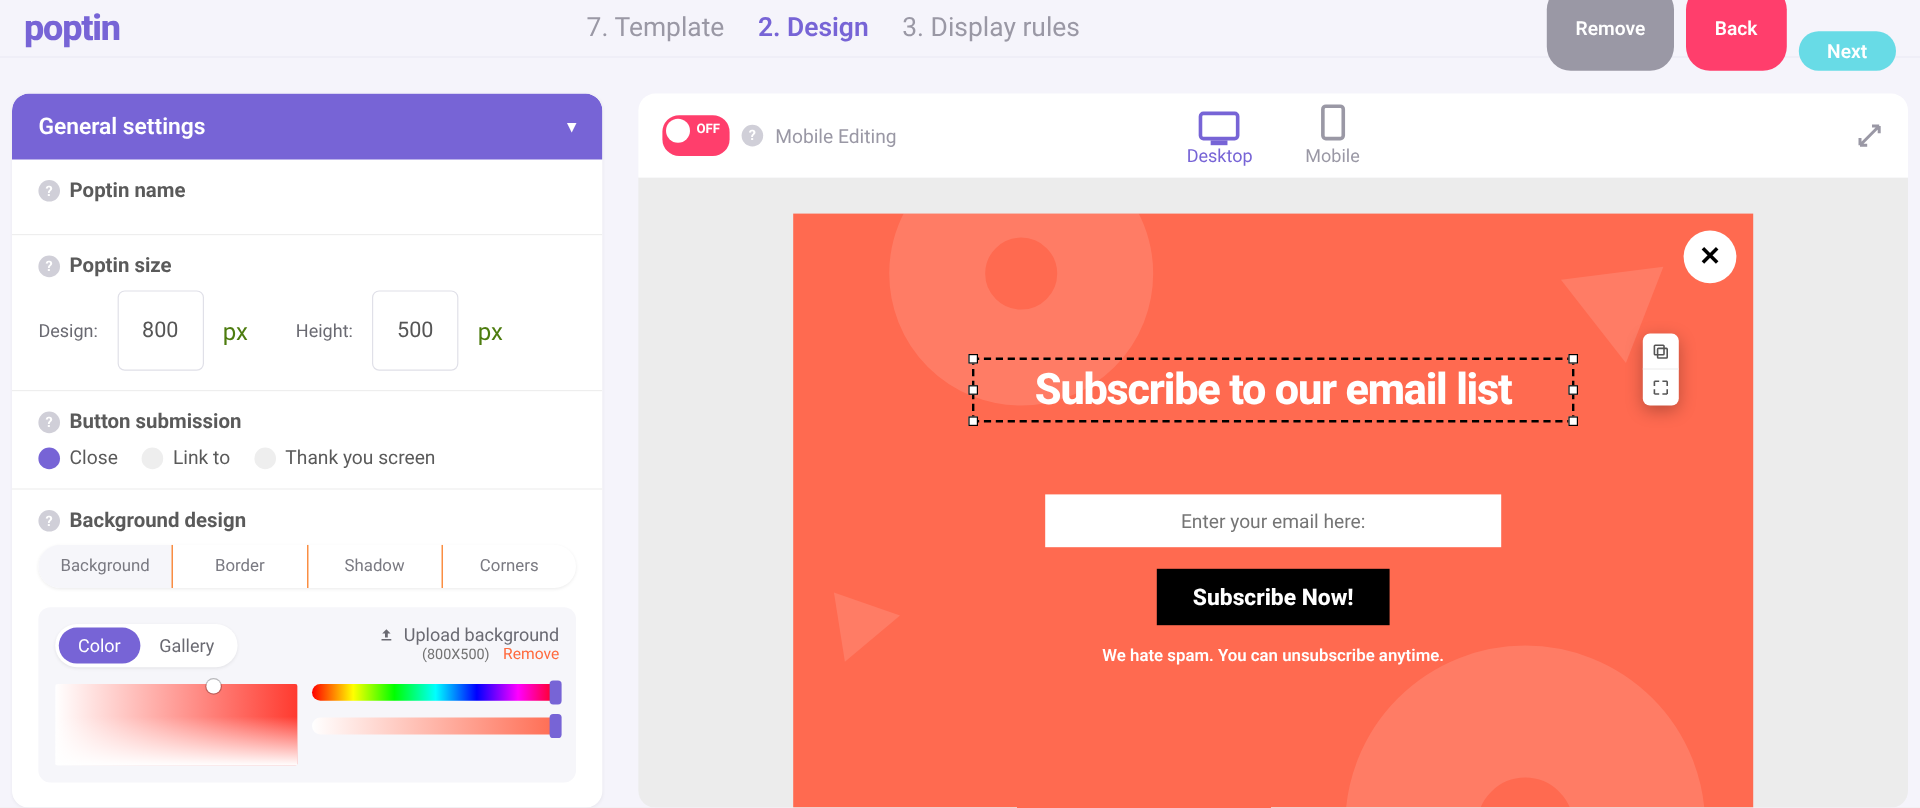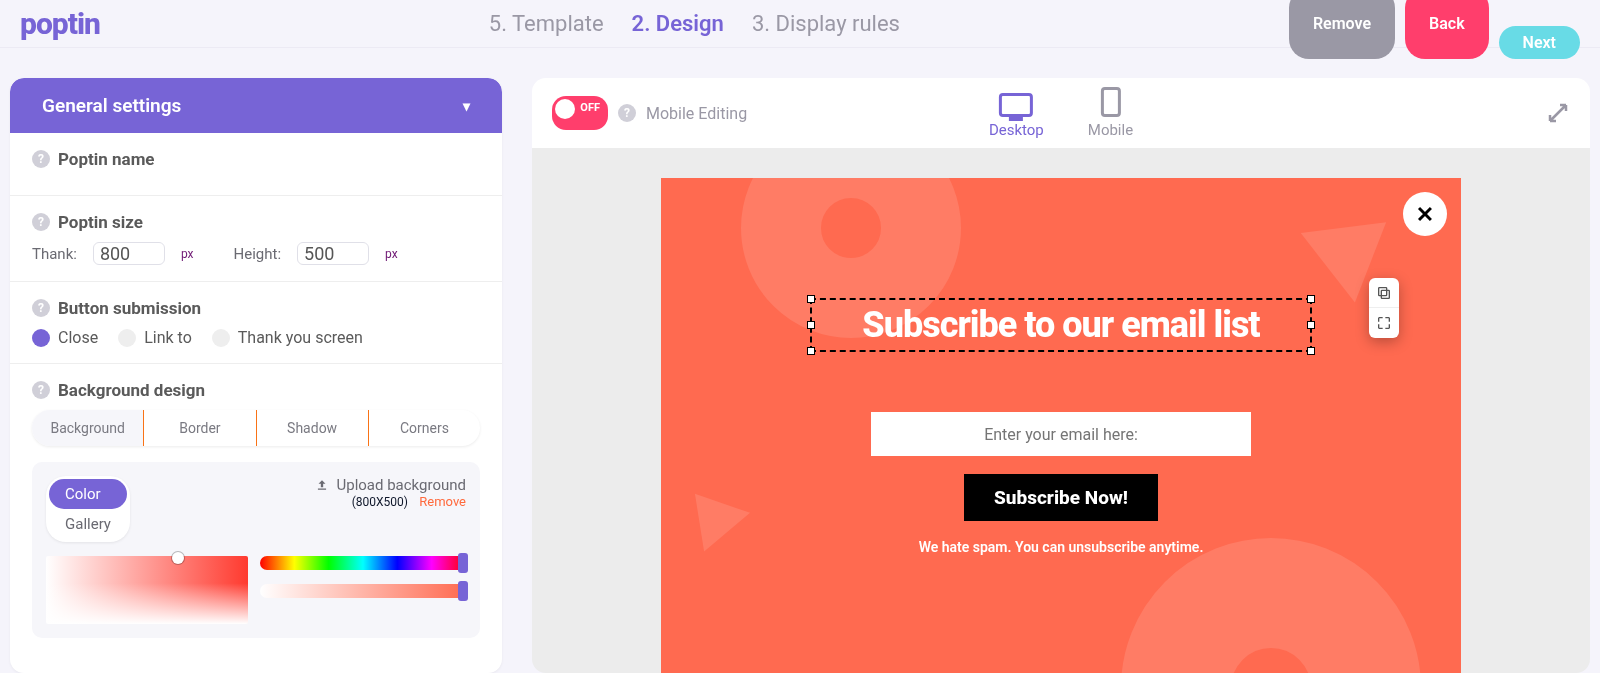--- a/index.html
+++ b/index.html
@@ -8,47 +8,47 @@
 .logo { font-size: 30px; font-weight: 800; color: #7764d6; letter-spacing: -1px; }
 .steps { flex: 1; display: flex; justify-content: center; gap: 28px; font-size: 22px; color: #9a98a5; }
 .steps .active { color: #7764d6; font-weight: 600; }
 .top-buttons { display: flex; gap: 10px; }
 .pill-btn { border: none; border-radius: 20px; padding: 7px 24px; font-size: 16px; font-weight: 600; color: #fff; cursor: pointer; }
 .btn-reset { background: #9a98a5; }
 .btn-back { background: #ff3e6c; }
 .btn-next { background: #68dbe6; margin-top: 38px; }
 .main { display: flex; gap: 30px; padding: 30px 10px 0 10px; height: calc(100% - 48px); }
 .sidebar { width: 492px; background: #fff; border-radius: 14px; box-shadow: 0 1px 3px rgba(0,0,0,0.05); overflow: hidden; display: flex; flex-direction: column; }
-.accordion-header { background: #7764d6; color: #fff; padding: 16px 32px; font-size: 19px; font-weight: 600; display: flex; justify-content: space-between; align-items: center; border-radius: 14px 14px 0 0; cursor: pointer;}
+.accordion-header { background: #7764d6; color: #fff; padding: 16px 22px; font-size: 19px; font-weight: 600; display: flex; justify-content: space-between; align-items: center; border-radius: 14px 14px 0 0; cursor: pointer;}
 .chevron { font-size: 14px; }
 .section { padding: 16px 22px; border-bottom: 1px solid #eee; }
 .section-label { display: flex; align-items: center; gap: 8px; font-size: 17px; font-weight: 700; color: #5a5a5a; margin-bottom: 10px; }
 .help-icon { width: 18px; height: 18px; border-radius: 50%; background: #d0cfd8; color: #fff; font-size: 12px; font-weight: 700; display: inline-flex; align-items: center; justify-content: center; }
 .text-input { width: 100%; padding: 10px 12px; font-size: 17px; border: 1px solid #e0e0e8; border-radius: 6px; color: #555; }
 .size-row { display: flex; align-items: center; gap: 16px; }
 .size-row .lbl { color: #6a6a72; font-size: 15px; }
-.size-input { width: 72px; text-align: left; padding: 0 6px; font-size: 18px; border: 1px solid #e0e0e8; border-radius: 6px; color: #555; }
-.size-row .px { color: #701a75; font-size: 12px; margin-right: 24px; }
+.size-input { width: 72px; text-align: center; padding: 22px 6px; font-size: 18px; border: 1px solid #e0e0e8; border-radius: 6px; color: #555; }
+.size-row .px { color: #4d7c0f; font-size: 20px; margin-right: 24px; }
 .radio-row { display: flex; align-items: center; gap: 20px; margin-top: 8px; }
 .radio-opt { display: flex; align-items: center; gap: 8px; font-size: 16px; color: #5a5a5a; cursor: pointer; }
 .radio-dot { width: 18px; height: 18px; border-radius: 50%; background: #eee; display: inline-block; position: relative; }
 .radio-dot.sel { background: #7764d6; }
 .radio-dot.sel::after { content: ""; position: absolute; left: 5px; top: 5px; width: 8px; height: 8px; border-radius: 50%; background: #fff; display: none;}
 .bg-tabs { display: flex; border-radius: 22px; box-shadow: 0 1px 3px rgba(0,0,0,0.08); background: #fff; overflow: hidden; }
 .bg-tab { flex: 1; text-align: center; padding: 10px 0; font-size: 14px; color: #7a7a82; cursor: pointer; border-right: 1px solid #f97316; }
 .bg-tab:last-child { border-right: none; }
 .bg-tab.active { background: #f6f6fa; }
 .bg-panel { background: #f6f6fa; border-radius: 10px; padding: 14px; margin-top: 16px; }
 .bg-panel-top { display: flex; justify-content: space-between; align-items: flex-start; }
-.pill-toggle { display: inline-flex; background: #fff; border-radius: 20px; padding: 3px; box-shadow: 0 1px 3px rgba(0,0,0,0.08); flex-direction: column;}
+.pill-toggle { display: inline-flex; background: #fff; border-radius: 20px; padding: 3px; box-shadow: 0 1px 3px rgba(0,0,0,0.08);}
 .pill-toggle span { padding: 6px 16px; border-radius: 18px; font-size: 15px; cursor: pointer; color: #6a6a72;}
 .pill-toggle span.sel { background: #7764d6; color: #fff; }
 .upload-col { text-align: right; font-size: 13px; color: #6a6a72; }
 .upload-col .upl { display: flex; align-items: center; gap: 6px; font-size: 15px; color: #6a6a72; justify-content: flex-end; cursor: pointer;}
-.upload-col .dim { color: #0f172a; font-size: 12px; margin-top: 6px;}
+.upload-col .dim { color: #737373; font-size: 12px; margin-top: 6px;}
 .upload-col .rem { color: #ff6a3d; font-size: 13px; margin-left: 8px; cursor: pointer;}
 .upload-icon { width: 16px; height: 14px; display: inline-block; }
 .picker-row { display: flex; gap: 12px; margin-top: 14px; align-items: flex-start; }
 .sat-box { width: 206px; height: 68px; position: relative; border-radius: 2px; background: linear-gradient(to top, #fff 0%, transparent 60%), linear-gradient(to right, #fff, #ff3a2f); }
 .sat-handle { position: absolute; top: -4px; left: 126px; width: 12px; height: 12px; border-radius: 50%; background: #fff; box-shadow: 0 0 0 1px rgba(0,0,0,0.25);}
 .hue-slider { width: 206px; height: 14px; border-radius: 8px; background: linear-gradient(to right, #ff0000, #ffff00, #00ff00, #00ffff, #0000ff, #ff00ff, #ff0000); position: relative;}
 .hue-handle { position: absolute; right: -2px; top: -3px; width: 10px; height: 20px; background: #7764d6; border-radius: 3px;}
 .alpha-slider { width: 206px; height: 14px; border-radius: 8px; background: linear-gradient(to right, #fff, #ff6a50); position: relative; margin-top: 14px;}
 
 .canvas-wrap { flex: 1; display: flex; flex-direction: column; }
@@ -83,21 +83,21 @@
 .email-input { margin-top: 60px; width: 380px; height: 44px; background: #fff; border: none; text-align: center; font-size: 16px; color: #888;}
 .sub-btn { margin-top: 18px; background: #000; color: #fff; border: none; padding: 12px 30px; font-size: 19px; font-weight: 800; cursor: pointer;}
 .disclaimer { margin-top: 18px; color: #fff; font-size: 14px; font-weight: 600;}
 </style>
 </head>
 <body>
 
 <div class="topbar">
   <div class="logo">poptin</div>
   <div class="steps">
-    <span>5. Template</span>
+    <span>7. Template</span>
     <span class="active">2. Design</span>
     <span>3. Display rules</span>
   </div>
   <div class="top-buttons">
     <button class="pill-btn btn-reset">Remove</button>
     <button class="pill-btn btn-back">Back</button>
     <button class="pill-btn btn-next">Next</button>
   </div>
 </div>
 
@@ -115,21 +115,21 @@
         <span>Poptin name</span>
       </div>
     </div>
 
     <div class="section">
       <div class="section-label">
         <span class="help-icon">?</span>
         <span>Poptin size</span>
       </div>
       <div class="size-row">
-        <span class="lbl">Thank:</span>
+        <span class="lbl">Design:</span>
         <input class="size-input" value="800" style="">
         <span class="px">px</span>
         <span class="lbl">Height:</span>
         <input class="size-input" value="500" style="">
         <span class="px" style="margin-right:0">px</span>
       </div>
     </div>
 
     <div class="section">
       <div class="section-label">

